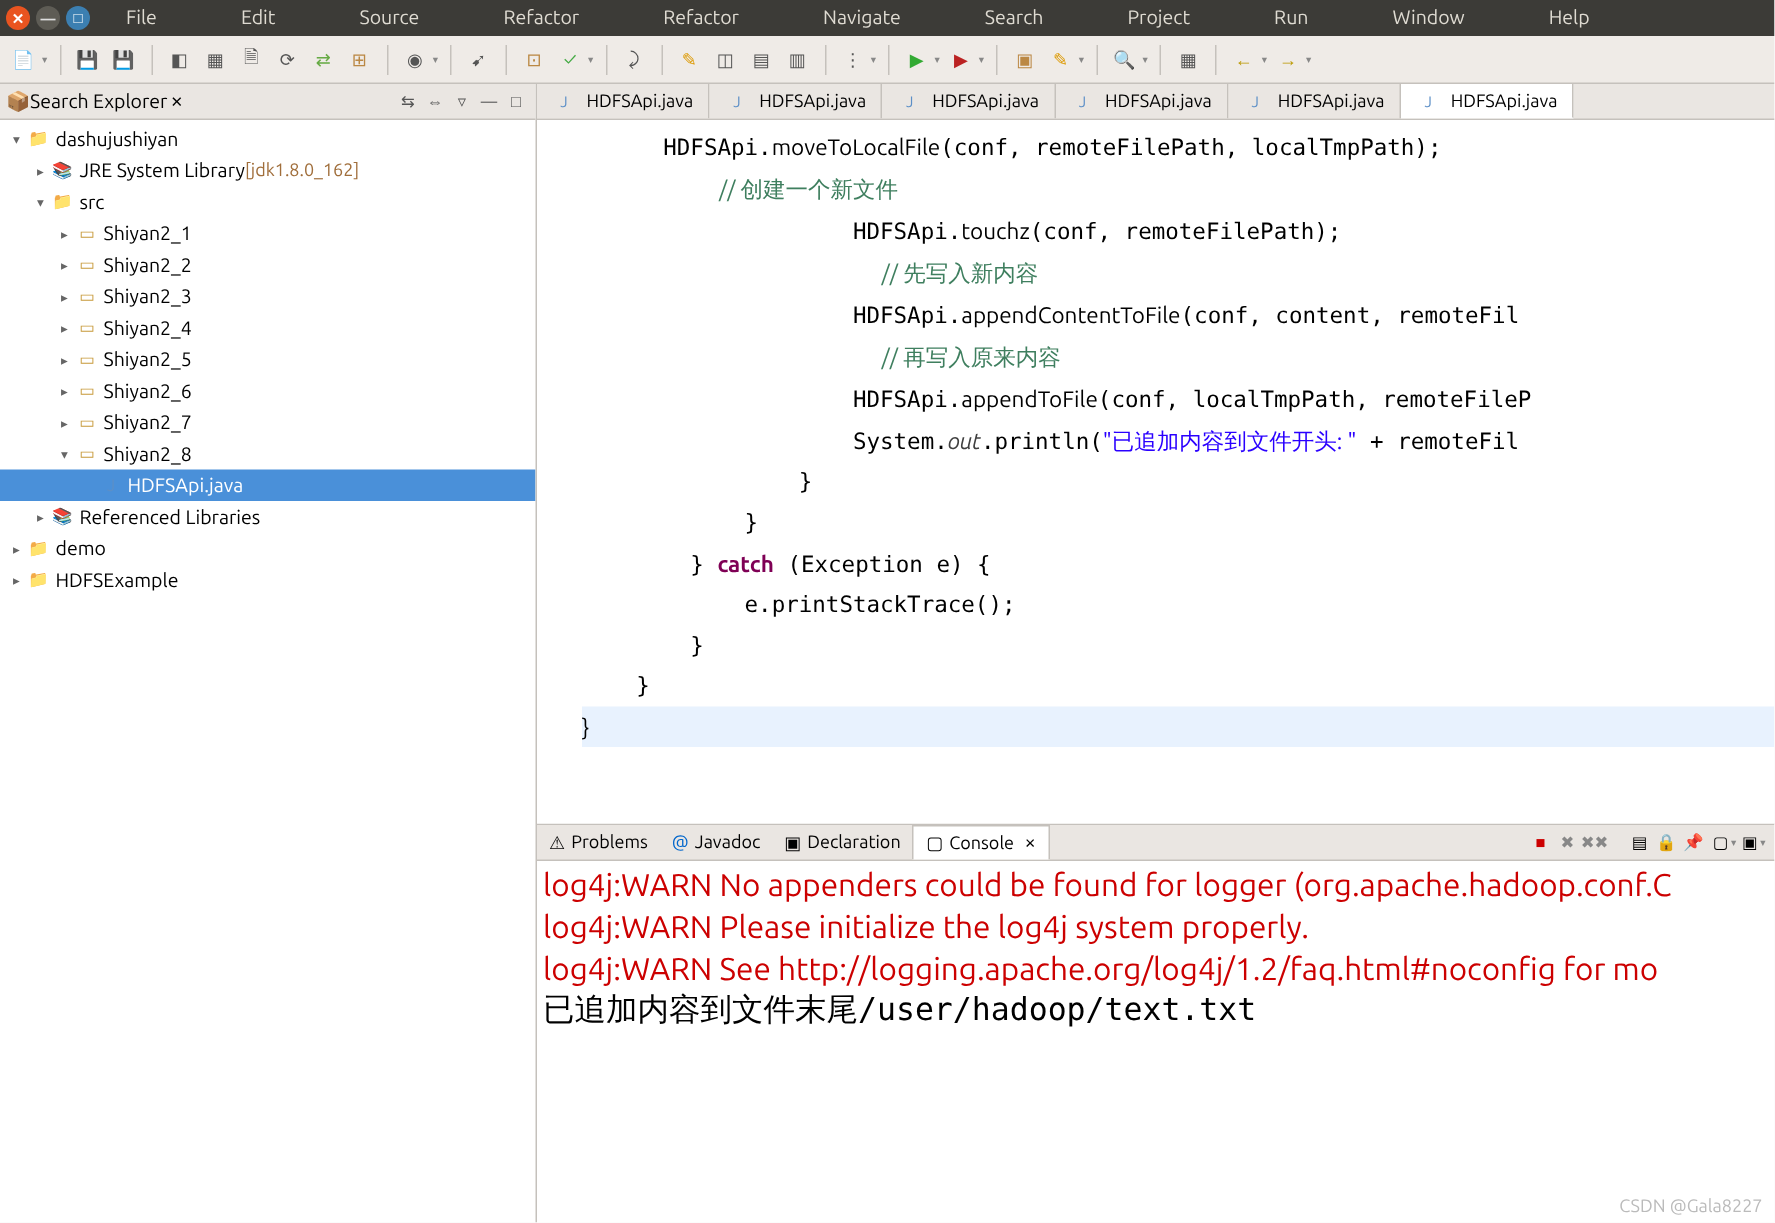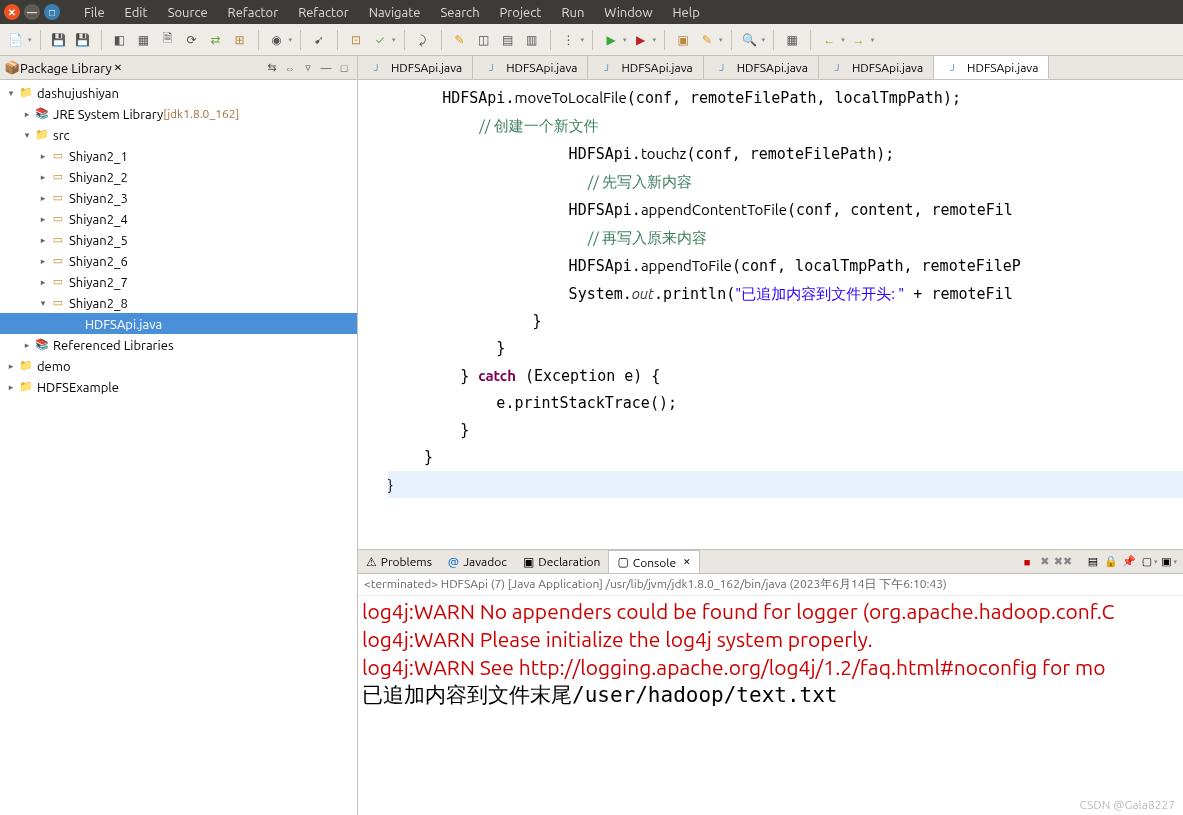--- a/index.html
+++ b/index.html
@@ -3,21 +3,21 @@
 <meta charset="utf-8">
 <style>
 * { margin: 0; padding: 0; box-sizing: border-box; font-family: "Ubuntu", "Segoe UI", sans-serif; }
 body { font-size: 13px; background: #f5f5f5; overflow: hidden; width: 1183px; height: 815px; }
 
 .titlebar { height: 24px; background: #3c3b37; color: #dfdbd2; display: flex; align-items: center; padding: 0 4px; }
 .titlebar .btn { width: 16px; height: 16px; border-radius: 8px; margin-right: 4px; display:flex;align-items:center;justify-content:center;font-size:10px;font-weight:bold;}
 .titlebar .close { background: #e95420; color:#fff;}
 .titlebar .min { background: #5e5c55; color:#ddd;}
 .titlebar .max { background: #3c7fb1; color:#fff;}
-.menubar { display:flex; margin-left:10px; }
+.menubar { display:flex; margin-left:10px;gap:36px; }
 .menubar span { padding: 2px 10px; color:#dfdbd2; cursor:pointer; }
 
 .toolbar { height: 32px; background:#efebe7; border-bottom:1px solid #c5c1bc; display:flex; align-items:center; padding:0 6px; gap:4px;}
 .toolbar .tbtn { width:20px; height:20px; display:inline-flex; align-items:center; justify-content:center; font-size:12px; color:#555; cursor:pointer; border-radius:2px;}
 .toolbar .sep { width:1px; height:20px; background:#c5c1bc; margin:0 4px;}
 .dd{font-size:7px;color:#888;margin-left:-2px;}
 
 .main { display:flex; height: calc(100% - 56px); }
 
 .sidebar { width: 358px; border-right:1px solid #c5c1bc; background:#fff; display:flex; flex-direction:column;}
@@ -139,21 +139,21 @@
   <span class="tbtn" style="color:#b90">←</span>
     <span class="dd">▾</span>
   <span class="tbtn" style="color:#b90">→</span>
     <span class="dd">▾</span>
 </div>
 
 <div class="main">
   <div class="sidebar">
     <div class="view-header">
       <span class="icon">📦</span>
-      <span class="title">Package Library</span>
+      <span class="title">Search Explorer</span>
       <span style="margin-left:2px;font-size:10px;">✕</span>
       <span class="spacer"></span>
       <span class="hbtn">⇆</span>
       <span class="hbtn">⇔</span>
       <span class="hbtn">▿</span>
       <span class="hbtn">—</span>
       <span class="hbtn">□</span>
     </div>
     <div class="tree" id="tree">
         <div class="tree-row" style="padding-left: 4px;">
@@ -334,21 +334,20 @@
         <span style="width:12px"></span>
         <span class="btool">▤</span>
         <span class="btool">🔒</span>
         <span class="btool">📌</span>
         <span class="btool">▢</span>
           <span class="dd">▾</span>
         <span class="btool">▣</span>
           <span class="dd">▾</span>
         <span style="width:6px"></span>
       </div>
-      <div class="console-header">&lt;terminated&gt; HDFSApi (7) [Java Application] /usr/lib/jvm/jdk1.8.0_162/bin/java (2023年6月14日 下午6:10:43)</div>
       <div class="console-out" id="conout"><span class="warn">log4j:WARN No appenders could be found for logger (org.apache.hadoop.conf.C</span>
 <span class="warn">log4j:WARN Please initialize the log4j system properly.</span>
 <span class="warn">log4j:WARN See http://logging.apache.org/log4j/1.2/faq.html#noconfig for mo</span>
 已追加内容到文件末尾/user/hadoop/text.txt</div>
     </div>
   </div>
 </div>
 
 <div class="watermark">CSDN @Gala8227</div>
 

